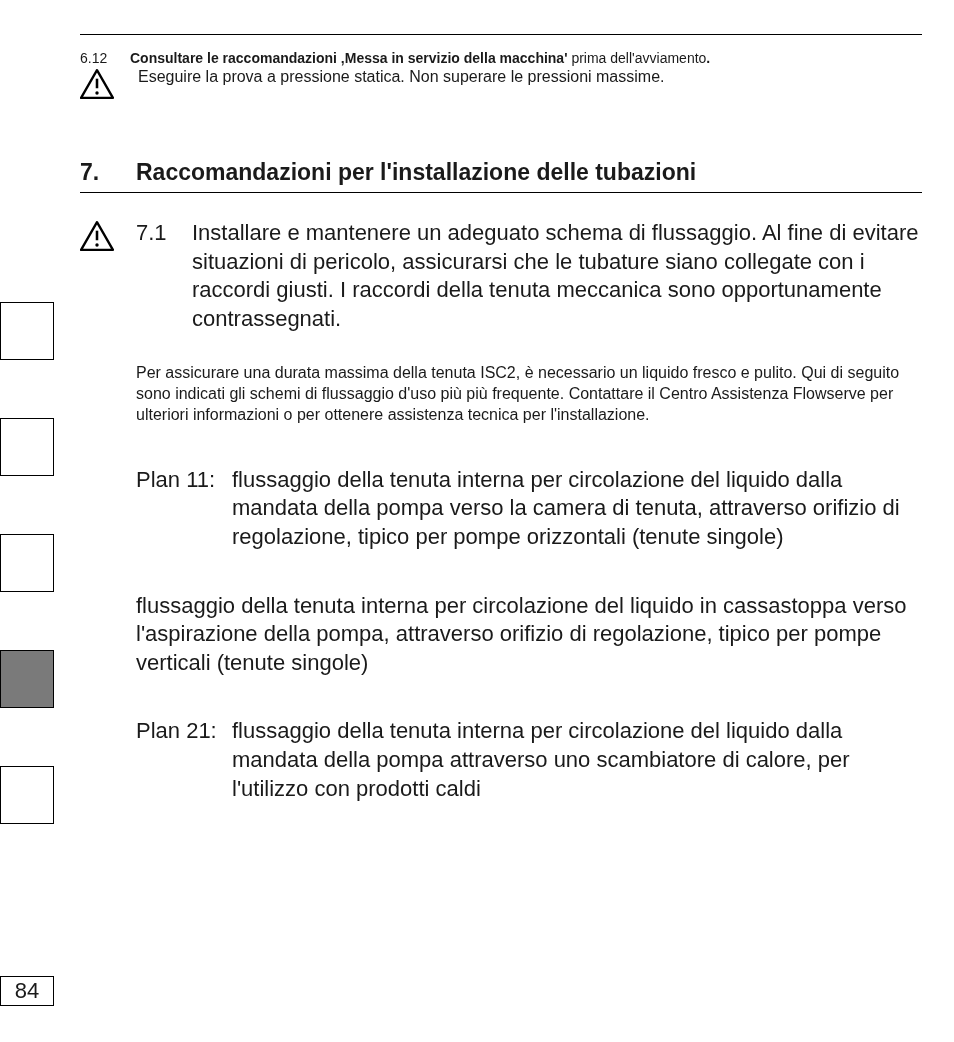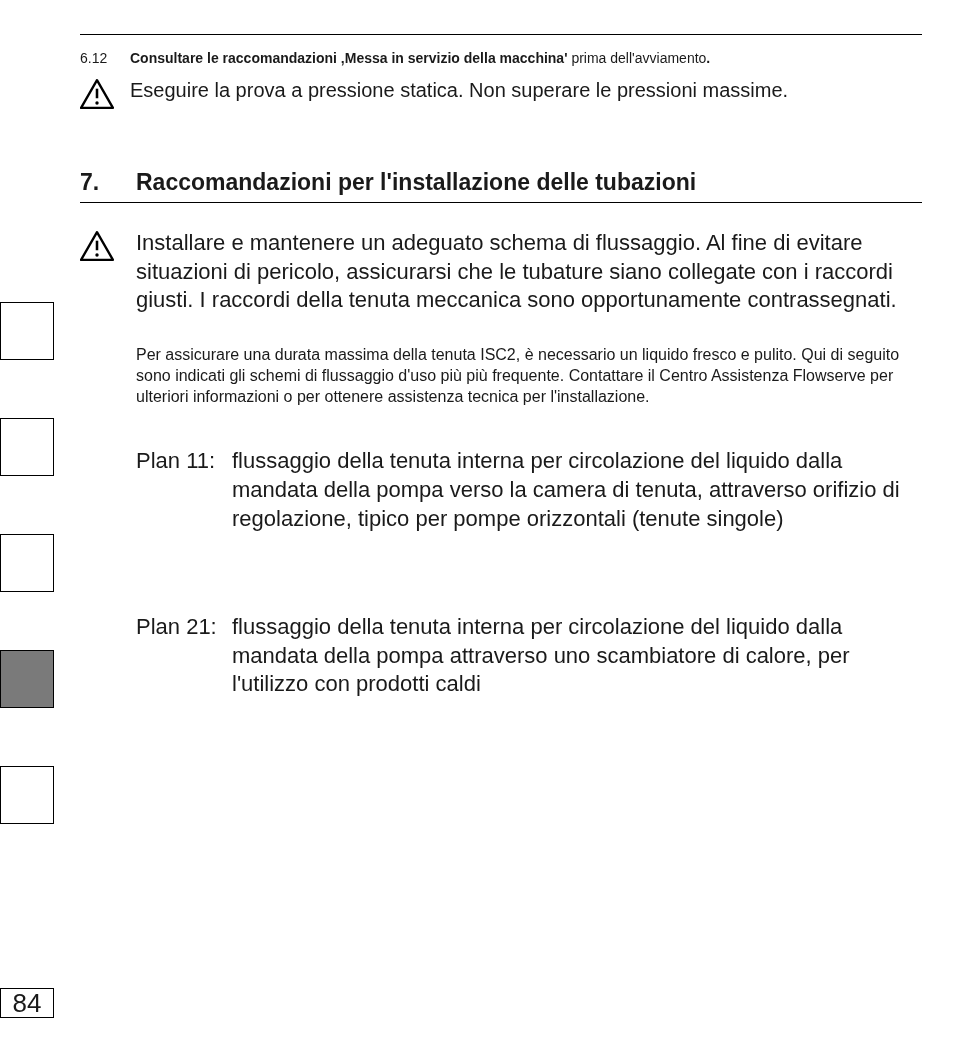--- a/index.html
+++ b/index.html
@@ -1,30 +1,30 @@
 <!DOCTYPE html>
 <html><head>
 <meta charset="utf-8">
 <style>
   * { margin: 0; padding: 0; box-sizing: border-box; }
   html, body { width: 954px; height: 1042px; background: #fff; font-family: Arial, Helvetica, sans-serif; color: #1a1a1a; }
   .page { position: relative; width: 954px; height: 1042px; }
   .tabs { position: absolute; left: 0; top: 302px; width: 54px; }
   .tab { width: 54px; height: 58px; border: 1px solid #000; background: #fff; margin-bottom: 58px; }
   .tab.active { background: #7a7a7a; }
-  .pagebadge { position: absolute; left: 0; bottom: 24px; width: 54px; height: 30px; border: 1px solid #000; display: flex; align-items: center; justify-content: center; font-size: 26px; }
+  .pagebadge { position: absolute; left: 0; bottom: 36px; width: 54px; height: 30px; border: 1px solid #000; display: flex; align-items: center; justify-content: center; font-size: 22px; }
   .content { position: absolute; left: 80px; right: 32px; top: 30px; bottom: 0; }
   .logo { height: 32px; }
   .logo svg { height: 32px; }
   .hr { border: none; border-top: 1.5px solid #000; margin-top: 4px; margin-bottom: 14px; }
   .row612 { display: flex; font-size: 14px; line-height: 1.3; }
   .row612 .num { width: 50px; flex: 0 0 50px; }
   .row612 .txt { flex: 1; }
   .row612 .txt .b { font-weight: bold; }
-  .warnrow { display: flex; margin-top: 10px; font-size: 20px; line-height: 1.3; }
+  .warnrow { display: flex; margin-top: 0; font-size: 16px; line-height: 1.3; gap: 8px; }
   .warnrow .iconcell { width: 50px; flex: 0 0 50px; padding-top: 2px; }
   .warnrow .txt { flex: 1; }
   .warnicon svg { width: 34px; height: 30px; }
   .sec7 { margin-top: 54px; }
   .sec7head { display: flex; font-size: 23px; font-weight: bold; padding-bottom: 6px; border-bottom: 1.5px solid #000; }
   .sec7head .num { width: 56px; flex: 0 0 56px; }
   .sec71 { display: flex; margin-top: 26px; font-size: 22px; line-height: 1.3; }
   .sec71 .iconcell { width: 56px; flex: 0 0 56px; padding-top: 2px; }
   .sec71 .body { flex: 1; display: flex; }
   .sec71 .subnum { width: 56px; flex: 0 0 56px; }
@@ -88,34 +88,36 @@
         <div class="iconcell">
           <span class="warnicon">
             <svg viewBox="0 0 32 28">
                 <polygon points="16,1 31,27 1,27" fill="none" stroke="#000" stroke-width="2.2" stroke-linejoin="round"></polygon>
                 <line x1="16" y1="9" x2="16" y2="18" stroke="#000" stroke-width="2.4"></line>
                 <circle cx="16" cy="22.5" r="1.6" fill="#000"></circle>
               </svg>
           </span>
         </div>
         <div class="body">
+          <div class="subnum">7.1</div>
           <div class="subtxt">
             <span>Installare e mantenere un </span><span class="b">adeguato schema di flussaggio</span><span>. Al fine di evitare situazioni di pericolo, assicurarsi che le tubature siano collegate con i raccordi giusti. I raccordi della tenuta meccanica sono opportunamente contrassegnati.</span>
           </div>
         </div>
       </div>
 
       <div class="para">Per assicurare una durata massima della tenuta ISC2, è neces­sario un liquido fresco e pulito. Qui di seguito sono indicati gli schemi di flussaggio d'uso più più frequente. Contattare il Centro Assistenza Flowserve per ulteriori informazioni o per ottenere assistenza tecnica per l'installazione.</div>
 
       <div class="plans">
         <div class="plan">
           <div class="plabel">Plan 11:</div>
           <div class="ptxt">flussaggio della tenuta interna per circolazione del liquido dalla mandata della pompa verso la camera di tenuta, attraverso orifizio di regolazione, tipico per pompe orizzontali (tenute singole)</div>
         </div>
         <div class="plan">
+          <div class="ptxt">flussaggio della tenuta interna per circolazione del liquido in cassastoppa verso l'aspirazione della pompa, attraverso orifizio di regolazione, tipico per pompe verticali (tenute singole)</div>
         </div>
         <div class="plan">
           <div class="plabel">Plan 21:</div>
           <div class="ptxt">flussaggio della tenuta interna per circolazione del liquido dalla mandata della pompa attraverso uno scambiatore di calore, per l'utilizzo con prodotti caldi</div>
         </div>
       </div>
 
     </div>
 
   </div>

